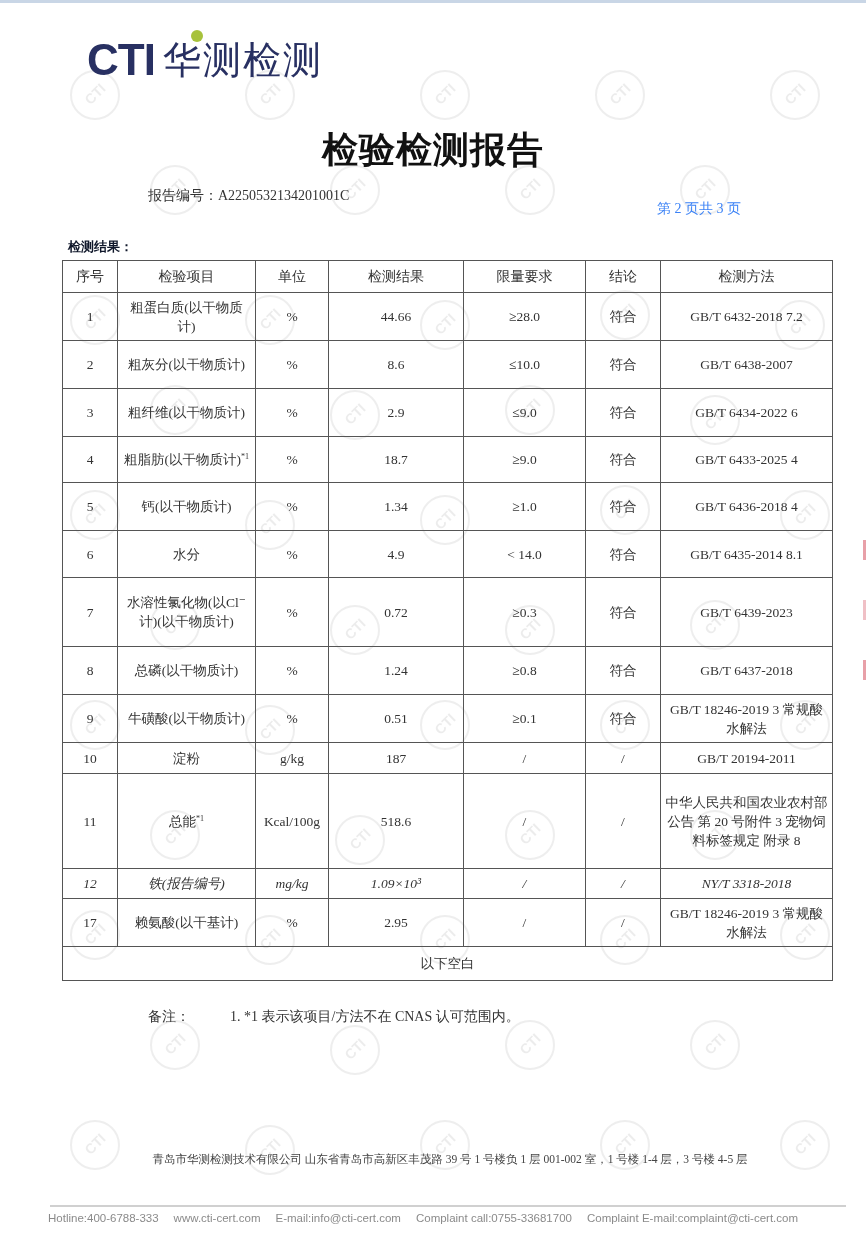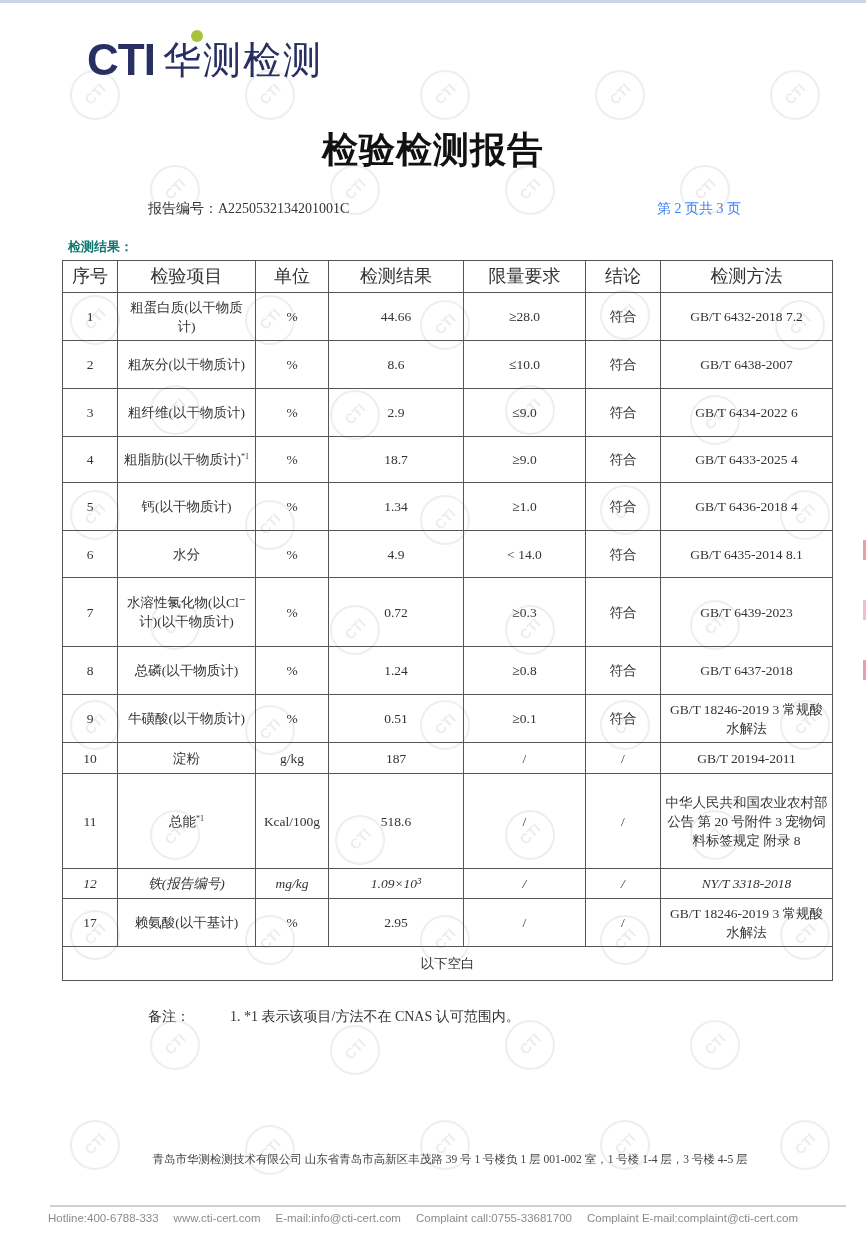--- a/index.html
+++ b/index.html
@@ -14,27 +14,27 @@
       font-family: "Liberation Sans", sans-serif; font-weight: bold; font-size: 14px; color: rgba(160,160,160,0.2); transform: rotate(-45deg); }
 
     
     .logo { position: absolute; left: 43px; top: 38px; display: flex; align-items: flex-end; margin-left: 44px; }
     .logo-cti { font-family: "Liberation Sans", "DejaVu Sans", sans-serif; font-weight: bold; font-size: 44px; color: #283062; letter-spacing: -1px; line-height: 44px; position: relative; }
     .logo-dot { position: absolute; left: 104px; top: -8px; width: 12px; height: 12px; border-radius: 50%; background: #a7c23c; }
     .logo-cn { font-family: "DejaVu Sans", sans-serif; font-weight: normal; font-size: 38px; color: #283062; margin-left: 8px; line-height: 44px; letter-spacing: 2px; }
 
     .title { position: absolute; left: 0; width: 866px; top: 126px; text-align: center; font-family: "DejaVu Sans", sans-serif; font-weight: bold; font-size: 36px; color: #111; letter-spacing: 1px; }
 
-    .report-no { position: absolute; left: 148px; top: 200px; font-size: 14px; color: #333; }
+    .report-no { position: absolute; left: 148px; top: 187px; font-size: 14px; color: #333; }
     .page-no { position: absolute; left: 657px; top: 200px; font-size: 14px; color: #3b82f6; }
-    .section-label { position: absolute; left: 68px; top: 238px; font-size: 13px; font-weight: bold; color: #0f766e; }
+    .section-label { position: absolute; left: 68px; top: 238px; font-size: 13px; font-weight: bold; color: #0f172a; }
 
     table.results { position: absolute; left: 62px; top: 260px; width: 770px; border-collapse: collapse; table-layout: fixed; font-size: 13.5px; color: #333; }
     table.results th, table.results td { border: 1.3px solid #555; text-align: center; vertical-align: middle; line-height: 19px; padding: 2px 4px; font-weight: normal; }
-    table.results th { height: 32px; font-size: 18px; }
+    table.results th { height: 32px; font-size: 14px; }
     .col-no { width: 55px; } .col-item { width: 138px; } .col-unit { width: 73px; } .col-result { width: 135px; }
     .col-limit { width: 122px; } .col-concl { width: 75px; } .col-method { width: 172px; }
     td.blank-note { height: 34px; }
     sup { font-size: 8px; vertical-align: super; line-height: 0; }
 
     .remark { position: absolute; left: 148px; top: 1008px; font-size: 14px; color: #333; display: flex; }
     .remark-label { width: 82px; }
 
     .address { position: absolute; left: 130px; width: 640px; top: 1150px; text-align: center; font-size: 11.5px; line-height: 19px; color: #444; }
     .footer-line { position: absolute; left: 50px; top: 1205px; width: 796px; height: 2px; background: #d0d0d0; }

